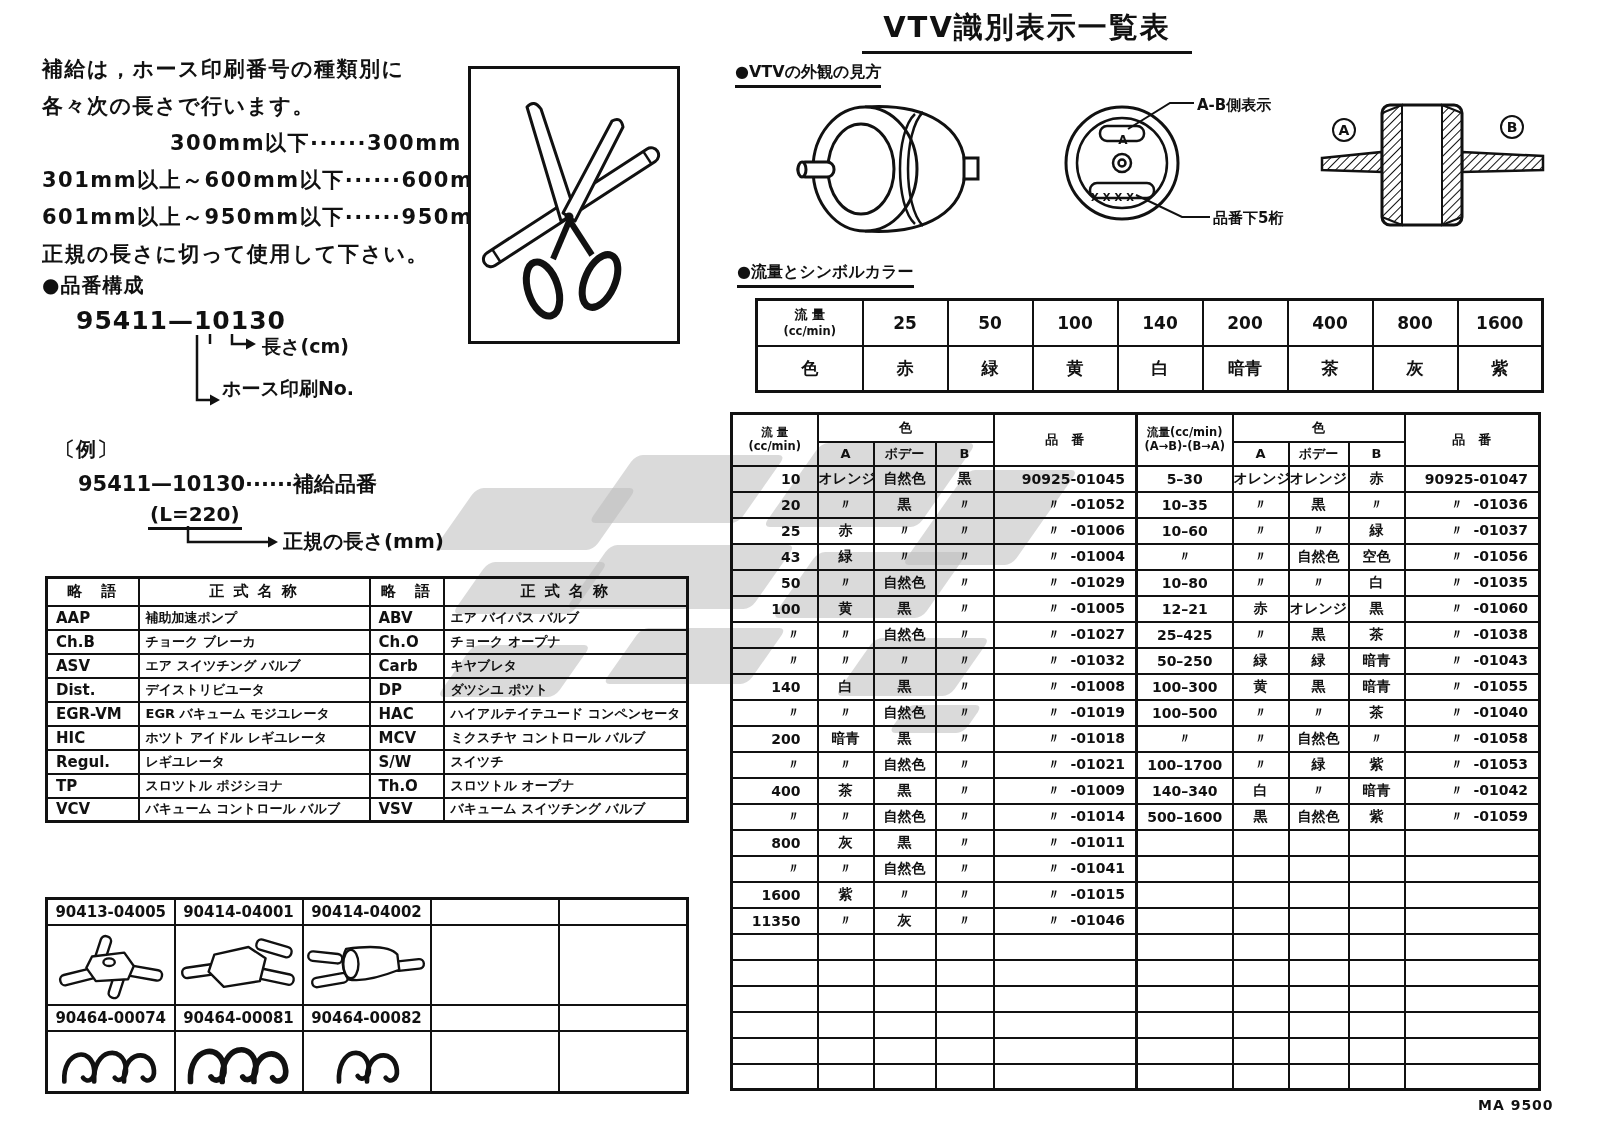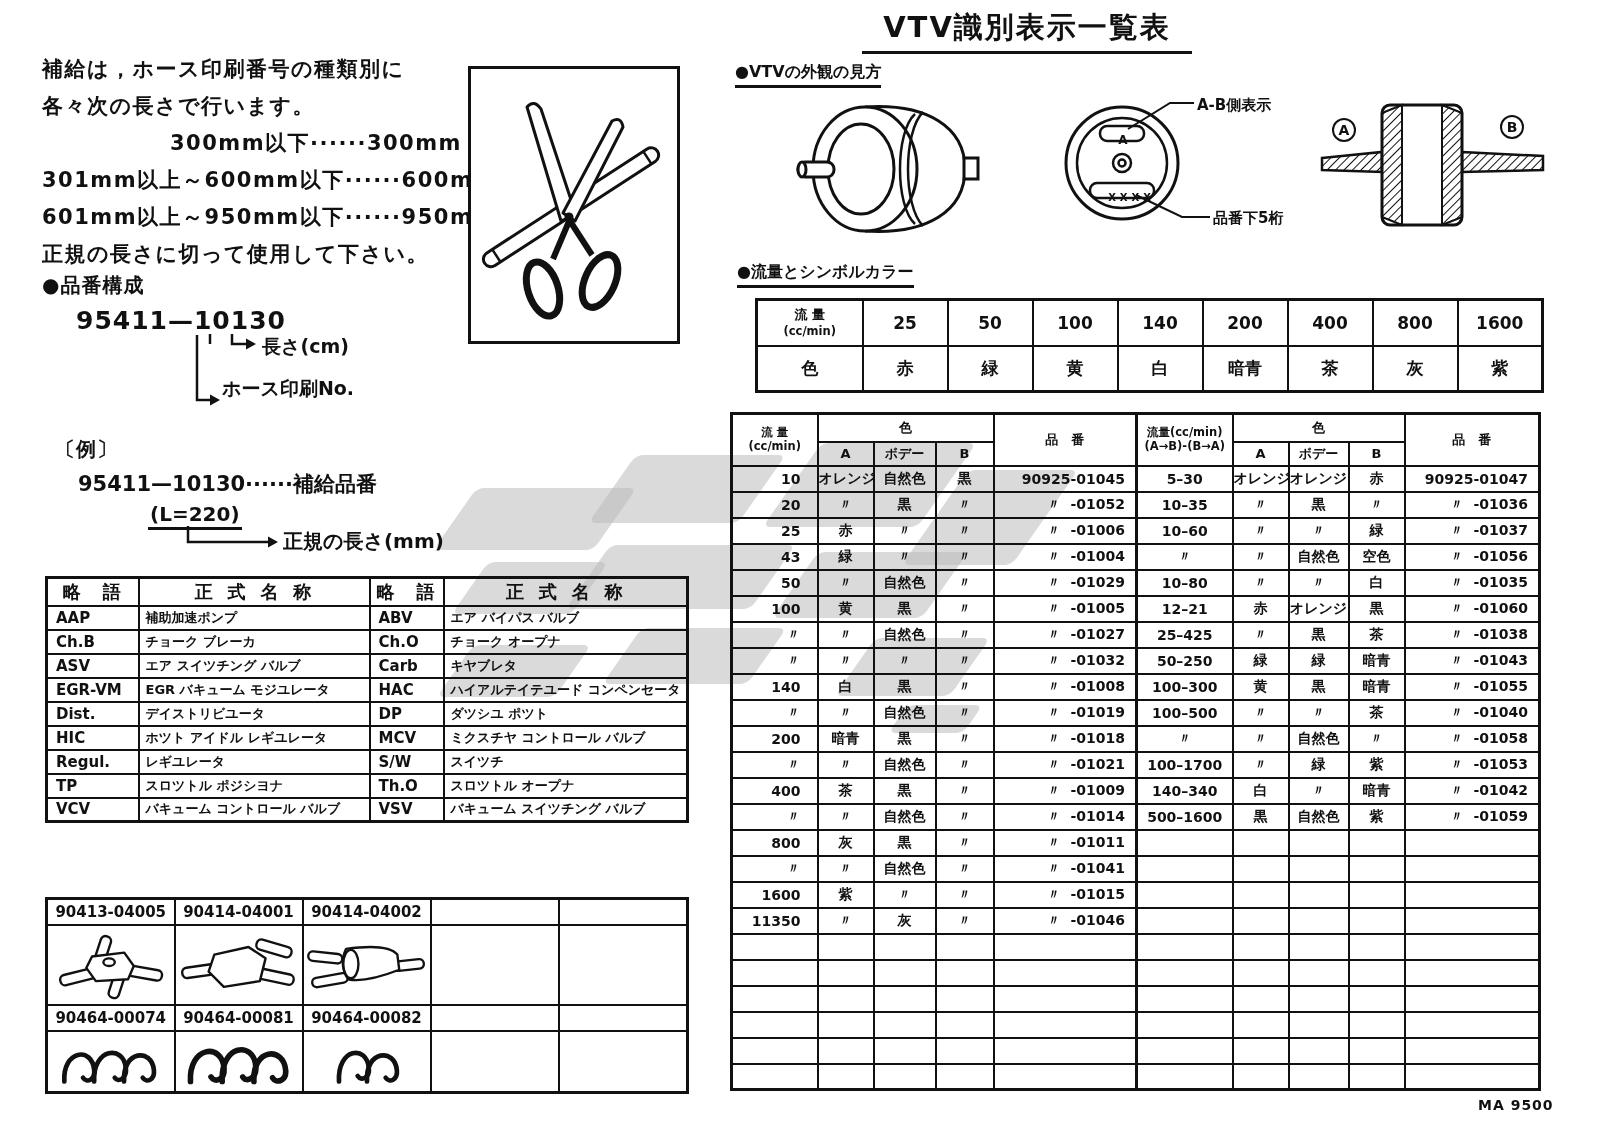--- a/index.html
+++ b/index.html
@@ -24,21 +24,21 @@
   .lval     { font-size:20px; font-weight:bold; border-bottom:3px solid #111; padding:0 2px 1px 2px; }
 
   
   .scissors-box { left:468px; top:66px; width:212px; height:278px; border:3.5px solid #111; background:#fff; }
 
   
   table { border-collapse:collapse; table-layout:fixed; background:transparent; }
   th, td { border:2px solid #111; overflow:hidden; }
 
   .abbrev-table { position:absolute; z-index:2; left:45px; top:576px; width:641px; border:3px solid #111; }
-  .abbrev-table th { height:28px; font-size:18px; letter-spacing:2px; text-align:center;font-family:Liberation Mono, monospace; }
+  .abbrev-table th { height:28px; font-size:15px; letter-spacing:2px; text-align:center; }
   .abbrev-table td { height:24px; font-size:13px; font-weight:bold; padding-left:6px; white-space:nowrap; }
   .abbrev-table td.a-abbr { font-size:15px; padding-left:8px; letter-spacing:0; }
 
   .parts-table { position:absolute; z-index:2; left:45px; top:897px; width:641px; border:3px solid #111; }
   .parts-table td { text-align:center; vertical-align:middle; }
   .parts-table .plabel { height:26px; font-size:15px; font-weight:bold; }
   .parts-table .picon1 { height:80px; }
   .parts-table .picon2 { height:62px; }
 
   .flow-table { position:absolute; z-index:2; left:755px; top:298px; width:786px; border:3px solid #111; }
@@ -59,21 +59,21 @@
   .c-part  { text-align:right; padding-right:10px; font-size:15px; }
 
   
   .doc-title { left:862px; top:8px; width:330px; text-align:center; font-size:29px; font-weight:bold;
                letter-spacing:2px; border-bottom:3.5px solid #111; padding-bottom:3px; white-space:nowrap; }
   .sec-head { font-size:16px; font-weight:bold; border-bottom:3px solid #111; padding-bottom:2px; white-space:nowrap; }
 
   .circ { position:absolute; z-index:2; width:24px; height:24px; border:2.5px solid #111; border-radius:50%;
           text-align:center; line-height:20px; font-size:14px; font-weight:bold; background:#fff; }
   .front-a { left:1101px; top:133px; width:44px; text-align:center; font-size:12px; font-weight:bold; }
-  .front-x { left:1091px; top:192px; width:64px; text-align:right; font-size:10px; font-weight:bold; letter-spacing:4px; }
+  .front-x { left:1091px; top:192px; width:64px; text-align:left; font-size:10px; font-weight:bold; letter-spacing:4px; }
   .lbl { font-size:15px; font-weight:bold; white-space:nowrap; }
 
   .footer-code { left:1478px; top:1097px; font-size:14px; font-weight:bold; letter-spacing:1px; }
 
   svg { display:block; }
 </style>
 </head>
 <body>
 
 <div class="page">
@@ -168,30 +168,30 @@
           <td class="a-abbr">Ch.O</td>
           <td class="a-name">チョーク オープナ</td>
         </tr>
         <tr>
           <td class="a-abbr">ASV</td>
           <td class="a-name">エア スイツチング バルブ</td>
           <td class="a-abbr">Carb</td>
           <td class="a-name">キヤブレタ</td>
         </tr>
         <tr>
+          <td class="a-abbr">Dist.</td>
+          <td class="a-name">デイストリビユータ</td>
+          <td class="a-abbr">DP</td>
+          <td class="a-name">ダツシユ ポツト</td>
+        </tr>
+        <tr>
           <td class="a-abbr">EGR-VM</td>
           <td class="a-name">EGR バキューム モジユレータ</td>
           <td class="a-abbr">HAC</td>
           <td class="a-name">ハイアルテイテユード コンペンセータ</td>
-        </tr>
-        <tr>
-          <td class="a-abbr">Dist.</td>
-          <td class="a-name">デイストリビユータ</td>
-          <td class="a-abbr">DP</td>
-          <td class="a-name">ダツシユ ポツト</td>
         </tr>
         <tr>
           <td class="a-abbr">HIC</td>
           <td class="a-name">ホツト アイドル レギユレータ</td>
           <td class="a-abbr">MCV</td>
           <td class="a-name">ミクスチヤ コントロール バルブ</td>
         </tr>
         <tr>
           <td class="a-abbr">Regul.</td>
           <td class="a-name">レギユレータ</td>

